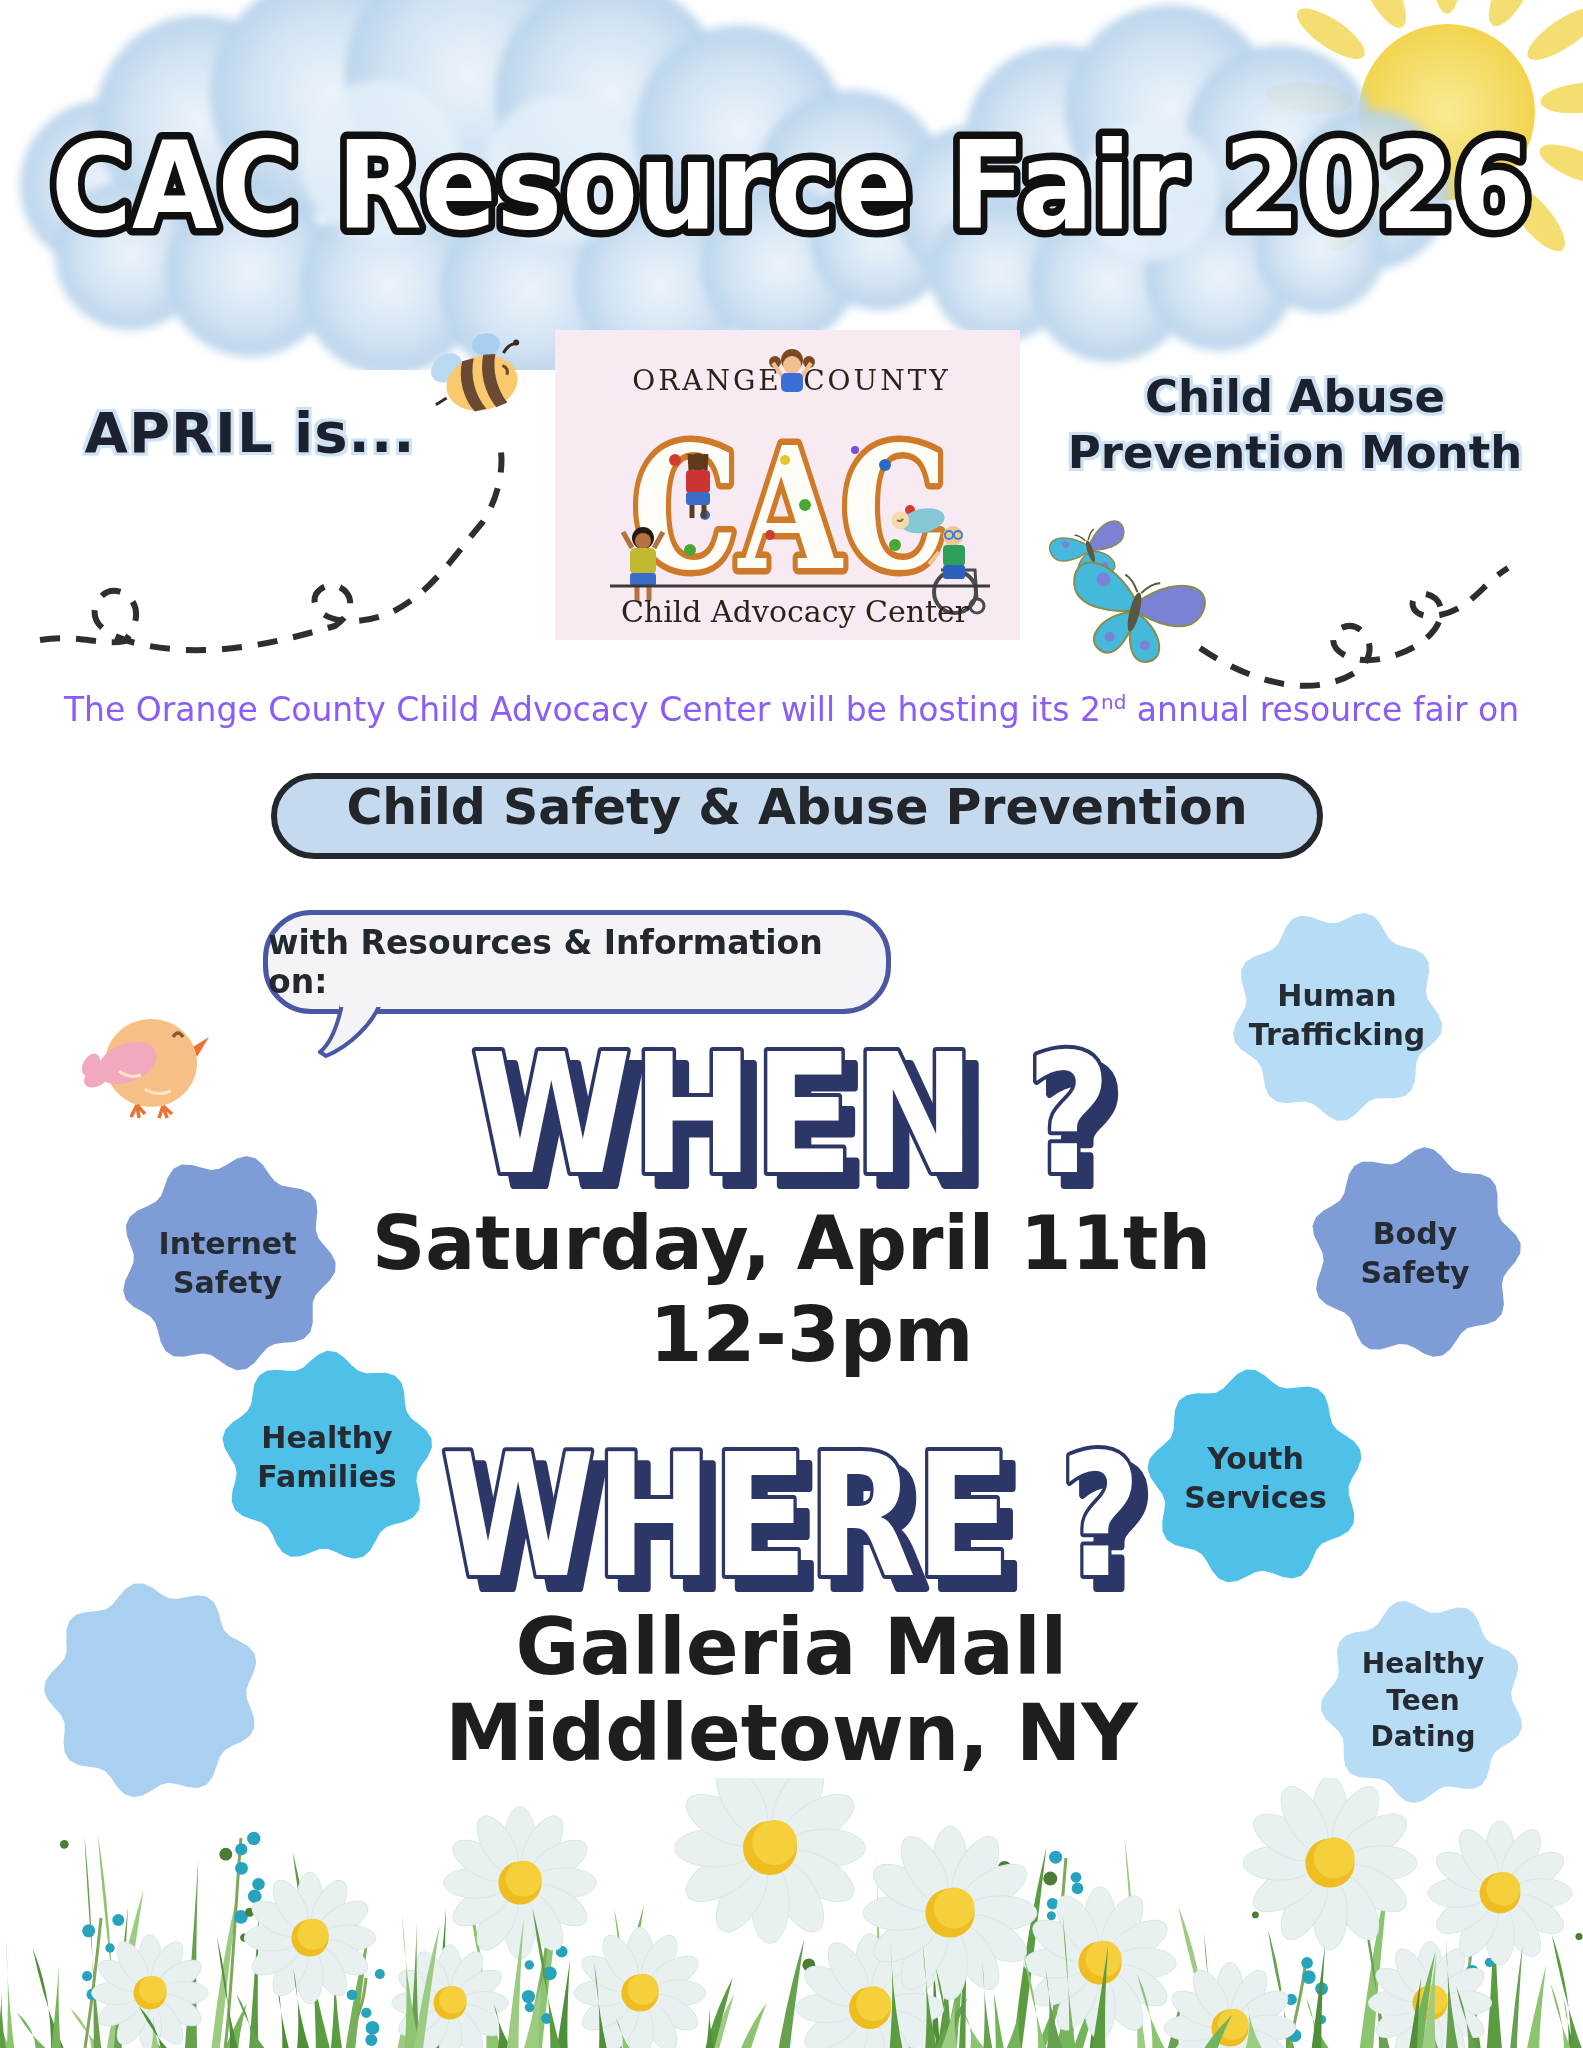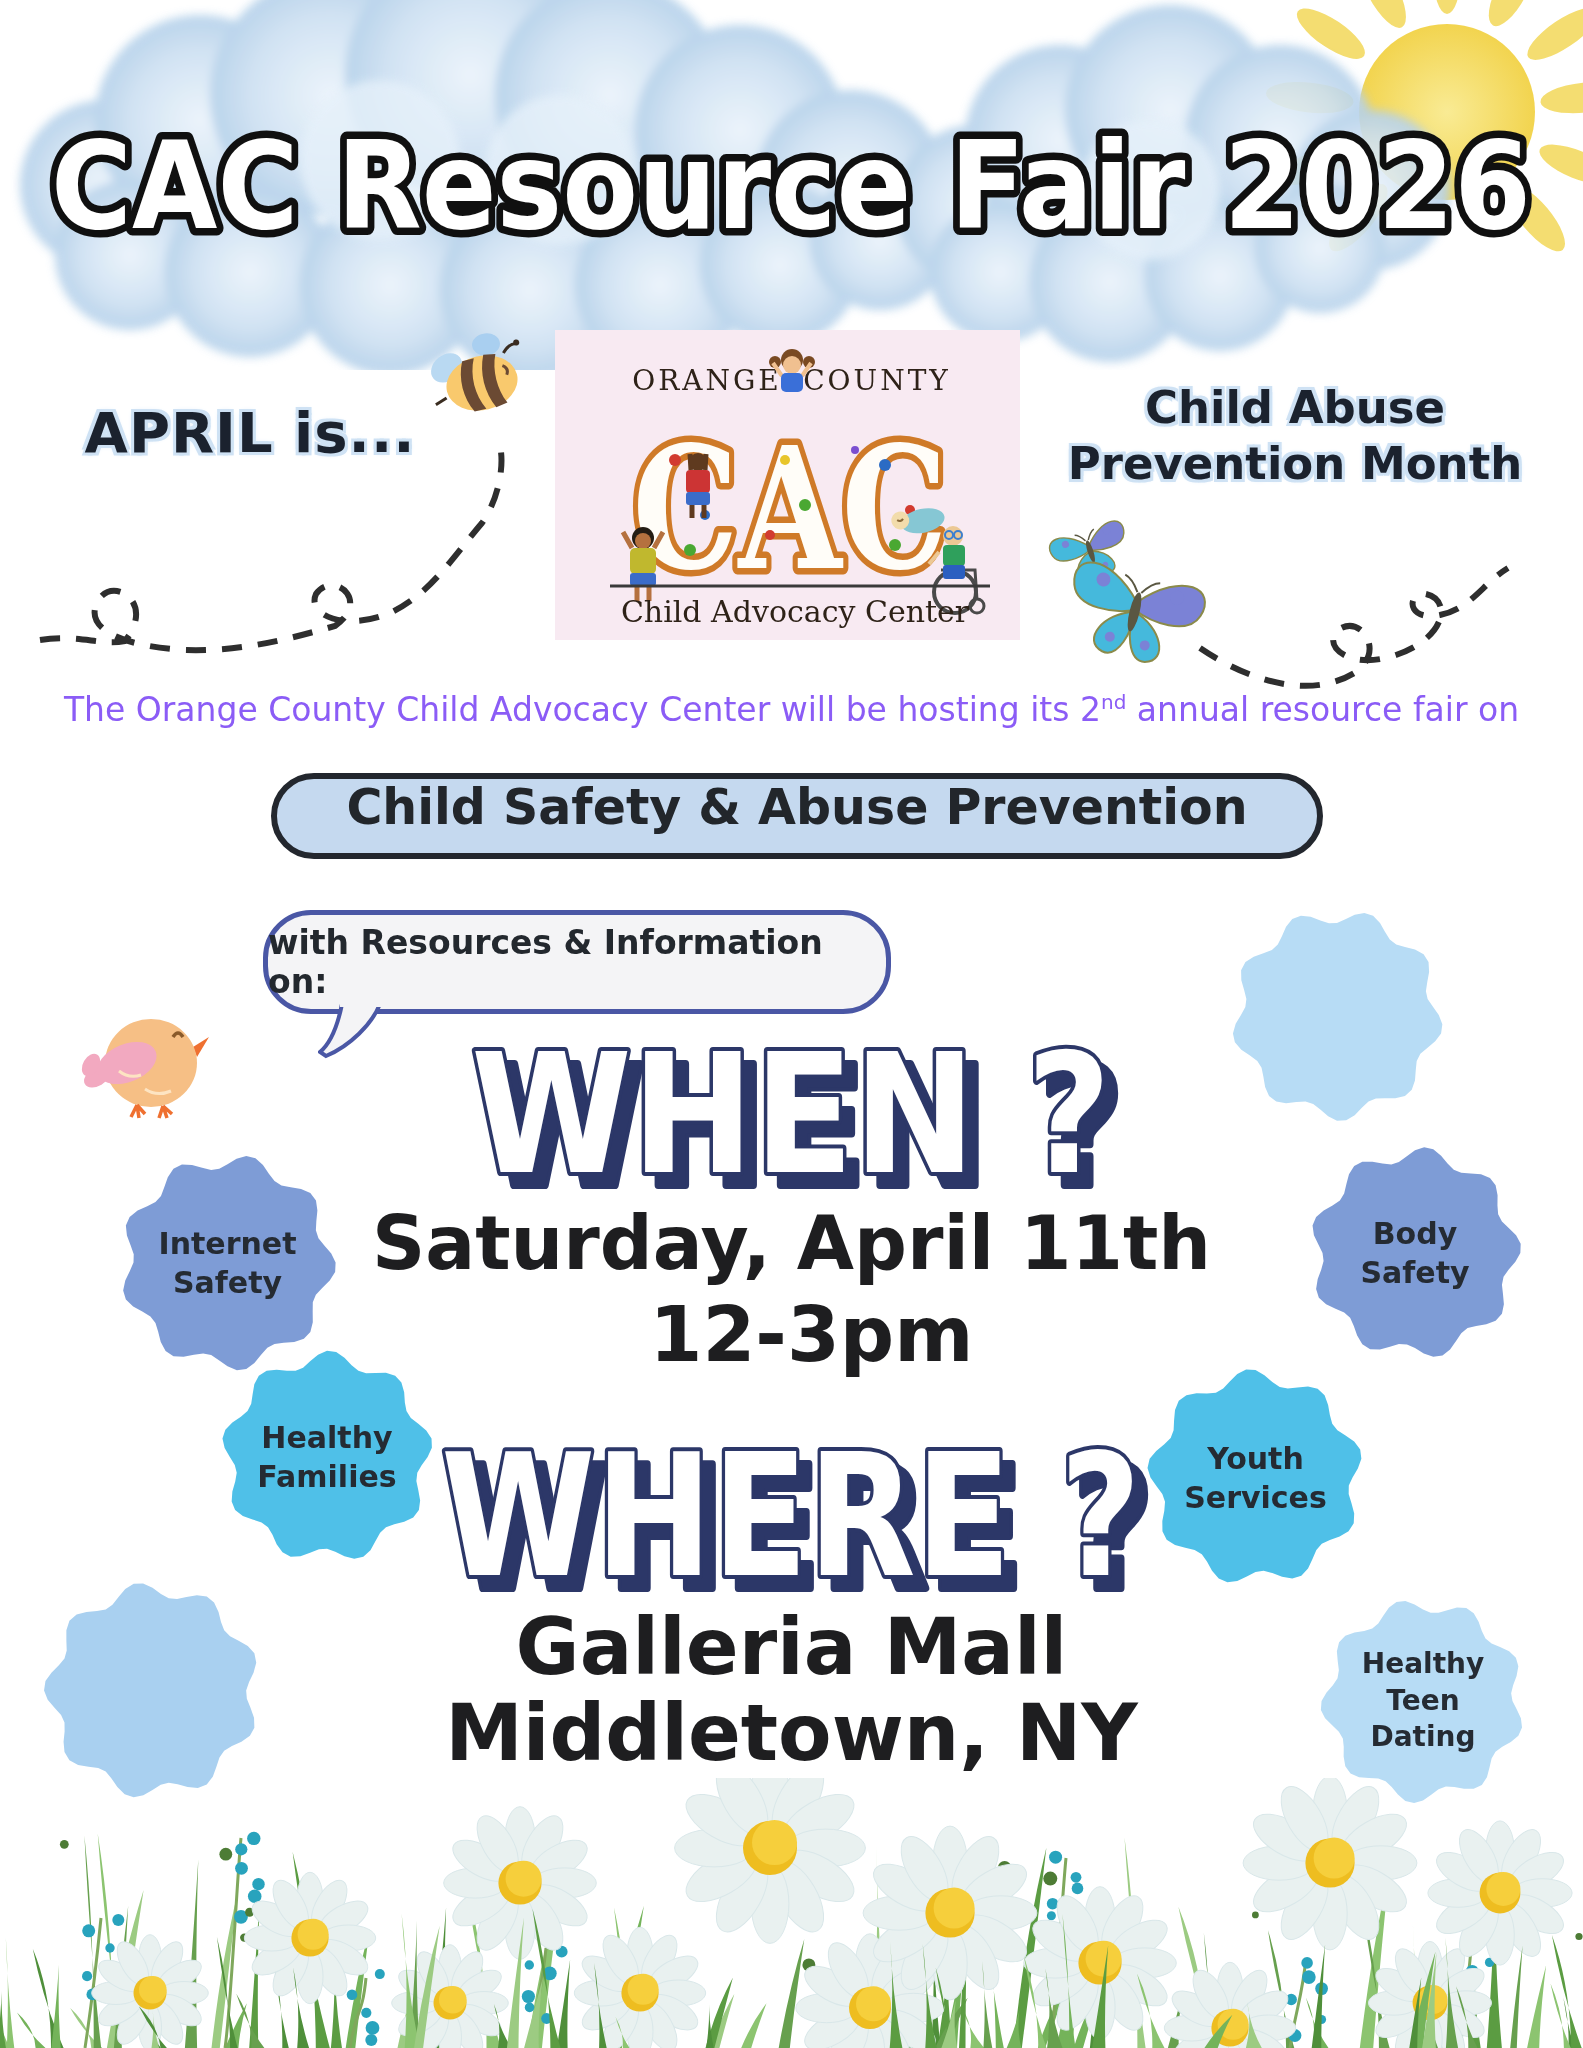--- a/index.html
+++ b/index.html
@@ -4,21 +4,21 @@
 <style>
   html,body{margin:0;padding:0;background:#fff;}
   #page{position:relative;width:1583px;height:2048px;background:#fff;overflow:hidden;
         font-family:"DejaVu Sans","Liberation Sans",sans-serif;text-decoration:underline;}
   .abs{position:absolute;}
   svg{display:block;}
   .glowtext{color:#1b222e;font-weight:bold;
     text-shadow:0 0 3px #cfe2f4,0 0 6px #cfe2f4,3px 3px 0 #cfe2f4,-3px 3px 0 #cfe2f4,
                 3px -3px 0 #cfe2f4,-3px -3px 0 #cfe2f4;}
   #april-label{left:70px;top:400px;width:360px;text-align:center;font-size:56px;letter-spacing:1px;}
-  #month-label{left:1050px;top:380px;width:490px;text-align:center;font-size:45px;line-height:1.25;white-space:pre-line;}
+  #month-label{left:1050px;top:369px;width:490px;text-align:center;font-size:45px;line-height:1.25;white-space:pre-line;}
   #intro-line{left:0;top:690px;width:1583px;text-align:center;font-size:33px;color:#8b5cf6;}
   #intro-line sup{font-size:20px;}
   #theme-pill{left:271px;top:773px;width:1040px;height:74px;background:#c5d9ef;border:6px solid #23272e;
     border-radius:46px;display:flex;justify-content:center;
     font-size:49px;font-weight:bold;color:#22262b;}
   #speech-bubble{left:263px;top:910px;width:618px;height:94px;background:#f4f4f6;border:5px solid #4a57a5;
     border-radius:48px;display:flex;align-items:center;justify-content:center;
     font-size:33px;font-weight:bold;color:#23282e;}
   .big-line{left:0;width:1583px;text-align:center;font-weight:bold;color:#1e1e20;}
   #when-date{top:1200px;font-size:74px;}
@@ -261,20 +261,22 @@
     <text x="663" y="168" font-size="170" text-anchor="middle" textLength="700" lengthAdjust="spacingAndGlyphs" fill="#2c3768" stroke="#2c3768" stroke-width="8" stroke-linejoin="round" paint-order="stroke">WHERE ?</text>
     <text x="650" y="155" font-size="170" text-anchor="middle" textLength="700" lengthAdjust="spacingAndGlyphs" fill="#ffffff" stroke="#2c3768" stroke-width="8" stroke-linejoin="round" paint-order="stroke">WHERE ?</text>
   </svg>
   <div class="abs big-line" id="where-venue">Galleria Mall</div>
   <div class="abs big-line" id="where-city">Middletown, NY</div>
 
   <div class="abs topic" style="left:1222px;top:900px;width:230px;height:230px">
     <svg class="blob-svg" viewBox="0 0 200 200">
         <path fill="#b7dcf5" d="M188.5,100.0L191.6,108.0L190.5,116.0L185.4,122.9L178.5,128.6L172.5,133.8L169.3,140.0L168.5,147.9L167.8,156.9L165.0,165.0L159.1,170.4L150.7,172.4L141.7,172.3L133.8,172.5L127.4,175.2L121.6,180.7L115.4,187.2L108.0,191.6L100.0,191.9L92.3,188.1L85.5,182.2L79.3,177.3L72.6,175.2L64.7,175.7L55.7,176.7L47.2,175.3L40.9,170.4L37.5,162.5L36.0,153.7L34.4,145.9L30.7,140.0L24.3,135.3L16.8,130.3L11.2,123.8L9.5,116.0L11.9,107.7L16.5,100.0L20.3,93.0L21.2,86.1L19.3,78.4L16.8,69.7L16.6,61.1L20.4,54.0L27.6,49.3L36.0,46.3L43.4,43.4L48.5,38.7L52.1,31.5L55.7,23.3L61.1,16.6L68.6,13.6L77.1,14.6L85.5,17.8L93.0,20.3L100.0,19.9L107.3,16.7L115.4,12.8L123.8,11.2L131.4,13.6L137.4,19.9L141.7,27.7L145.9,34.4L151.5,38.7L159.1,40.9L167.8,43.1L175.3,47.2L179.6,54.0L180.1,62.6L178.5,71.4L177.3,79.3L178.8,86.1L183.3,92.7L188.5,100.0Z"></path>
       </svg>
+    <div class="topic-label">Human
+Trafficking</div>
   </div>
   <div class="abs topic" style="left:110px;top:1145px;width:235px;height:235px">
     <svg class="blob-svg" viewBox="0 0 200 200">
         <path fill="#7e9cd6" d="M192.0,100.0L191.6,108.0L187.0,115.3L180.6,121.6L175.2,127.4L172.6,133.9L172.5,141.8L172.6,150.8L170.5,159.1L165.0,165.0L156.8,167.7L147.8,168.3L140.0,169.3L133.9,172.6L128.6,178.6L122.9,185.6L116.0,190.6L108.0,191.6L100.0,188.3L92.7,183.1L86.1,178.8L79.3,177.4L71.4,178.6L62.6,180.3L54.0,179.7L47.3,175.3L43.2,167.7L41.0,159.0L38.7,151.4L34.4,145.9L27.5,141.8L19.7,137.4L13.5,131.5L11.2,123.8L13.0,115.3L16.9,107.3L20.0,100.0L20.2,93.0L17.6,85.5L14.4,77.1L13.5,68.5L16.7,61.2L23.5,55.8L31.7,52.2L38.7,48.6L43.4,43.4L46.2,35.9L49.2,27.4L54.0,20.3L61.2,16.7L69.8,17.0L78.4,19.4L86.1,21.2L93.0,20.2L100.0,16.3L107.7,11.7L116.0,9.4L123.8,11.2L130.2,17.0L135.2,24.4L140.0,30.7L145.9,34.4L153.8,35.9L162.6,37.4L170.5,40.9L175.3,47.3L176.5,55.8L175.6,64.8L175.2,72.6L177.4,79.3L182.4,85.5L188.3,92.3L192.0,100.0Z"></path>
       </svg>
     <div class="topic-label">Internet
 Safety</div>
   </div>
   <div class="abs topic" style="left:1300px;top:1138px;width:230px;height:230px">
     <svg class="blob-svg" viewBox="0 0 200 200">

